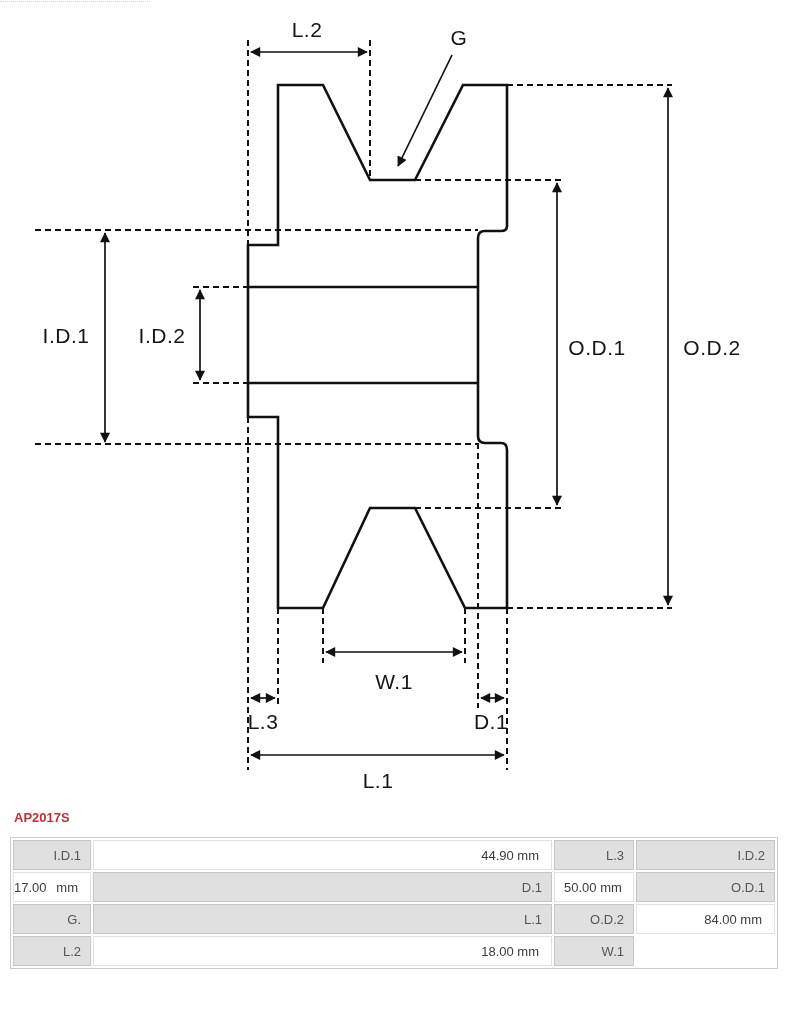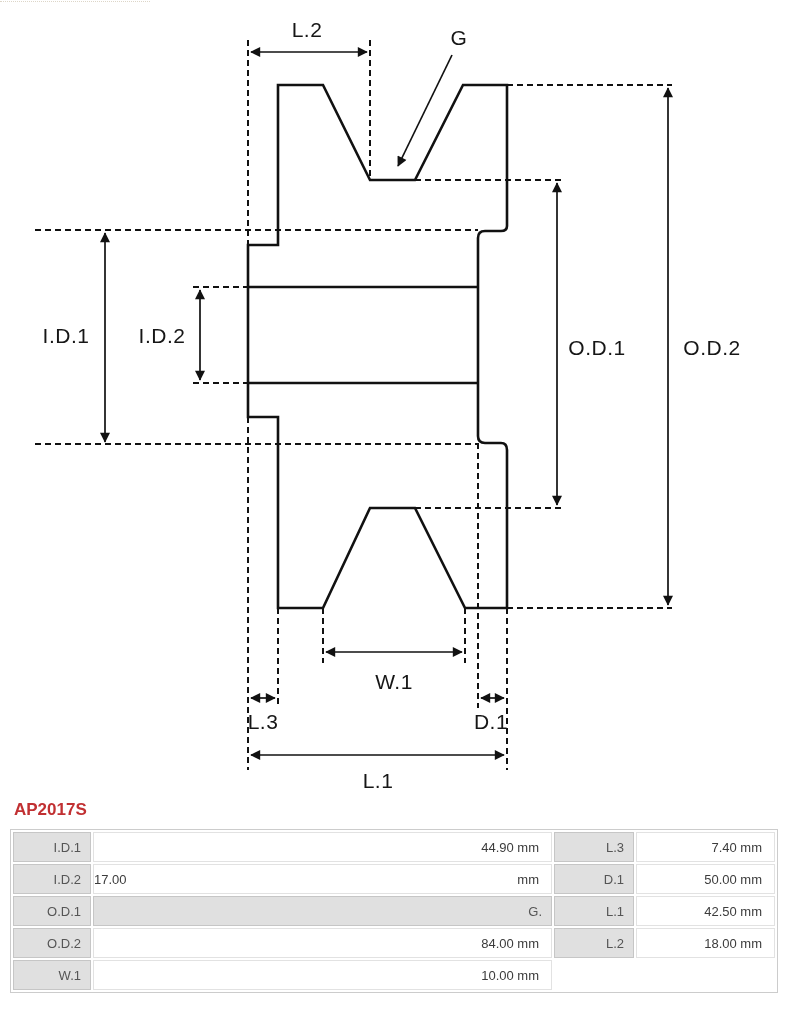--- a/index.html
+++ b/index.html
@@ -16,22 +16,22 @@
   .dash{fill:none;stroke:#111111;stroke-width:2;stroke-dasharray:6 4;}
   .dim{fill:none;stroke:#111111;stroke-width:1.7;}
   .dimtext{fill:#161616;font-size:21px;letter-spacing:0.5px;}
   .faint{stroke:#dddddd;stroke-width:1;stroke-dasharray:2 2;fill:none;}
   .top-artifact{
     position:absolute;top:1px;left:0;width:150px;height:0;
     border-top:1px dotted #ddd6c8;
   }
   
   .part-number{
-    margin:0 0 9px 14px;
-    font-size:17px;font-weight:bold;color:#c13032;
+    margin:8px 0 9px 14px;
+    font-size:13px;font-weight:bold;color:#c13032;
     cursor:pointer;line-height:20px;
   }
   
   .spec-table{
     margin-left:10px;
     width:768px;box-sizing:border-box;
     border:1px solid #cccccc;background:#ffffff;
     padding:2px;
     display:grid;
     grid-template-columns:78px 1fr 80px 139px;
@@ -125,35 +125,32 @@
   </svg>
 </div>
 
 <div class="part-number">AP2017S</div>
 
 <div class="spec-table">
 
   <div class="cell label">I.D.1</div>
   <div class="cell value">44.90 mm</div>
   <div class="cell label">L.3</div>
-  <div class="cell value">7.40 mm</div>
 
   <div class="cell label">I.D.2</div>
   <div class="cell value v-split">
     <span class="center-num">17.00</span>
     <span class="unit">mm</span>
   </div>
   <div class="cell label">D.1</div>
   <div class="cell value">50.00 mm</div>
 
   <div class="cell label">O.D.1</div>
   <div class="cell label">G.</div>
 
   <div class="cell label">L.1</div>
-  <div class="cell value">42.50 mm</div>
   <div class="cell label">O.D.2</div>
   <div class="cell value">84.00 mm</div>
 
   <div class="cell label">L.2</div>
   <div class="cell value">18.00 mm</div>
   <div class="cell label">W.1</div>
-  <div class="cell value">10.00 mm</div>
 </div>
 
 </body></html>

